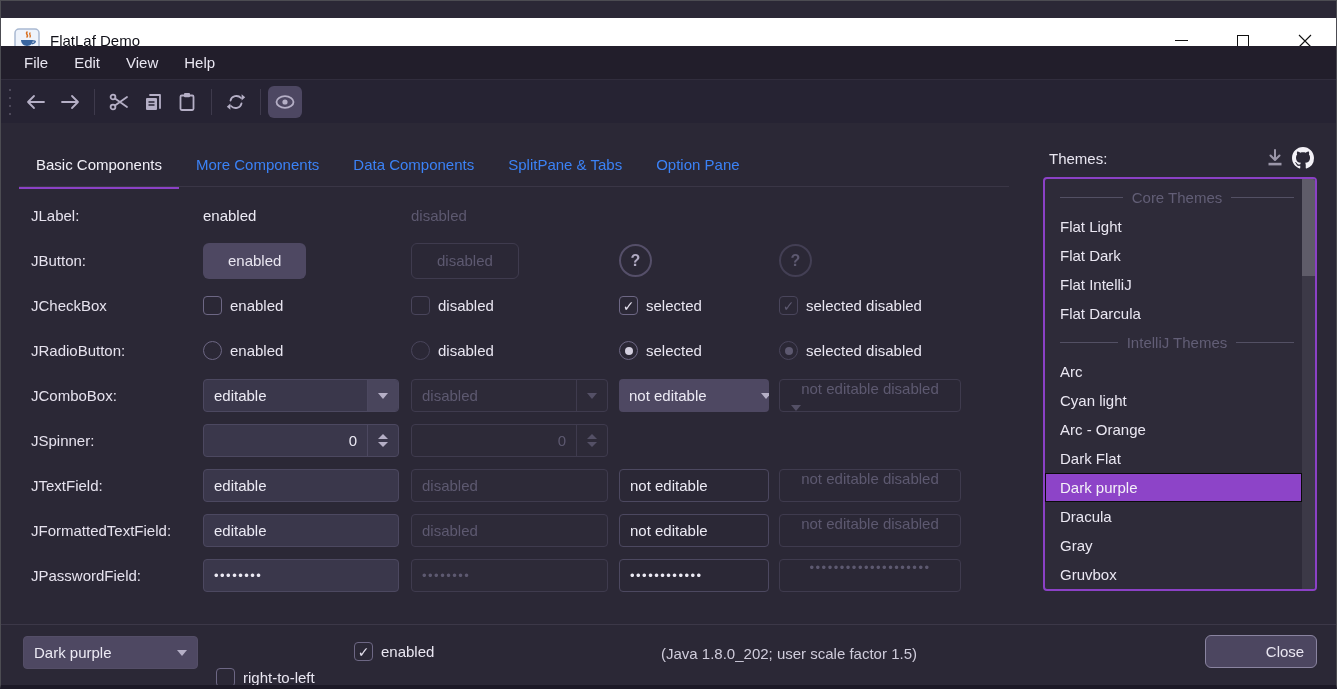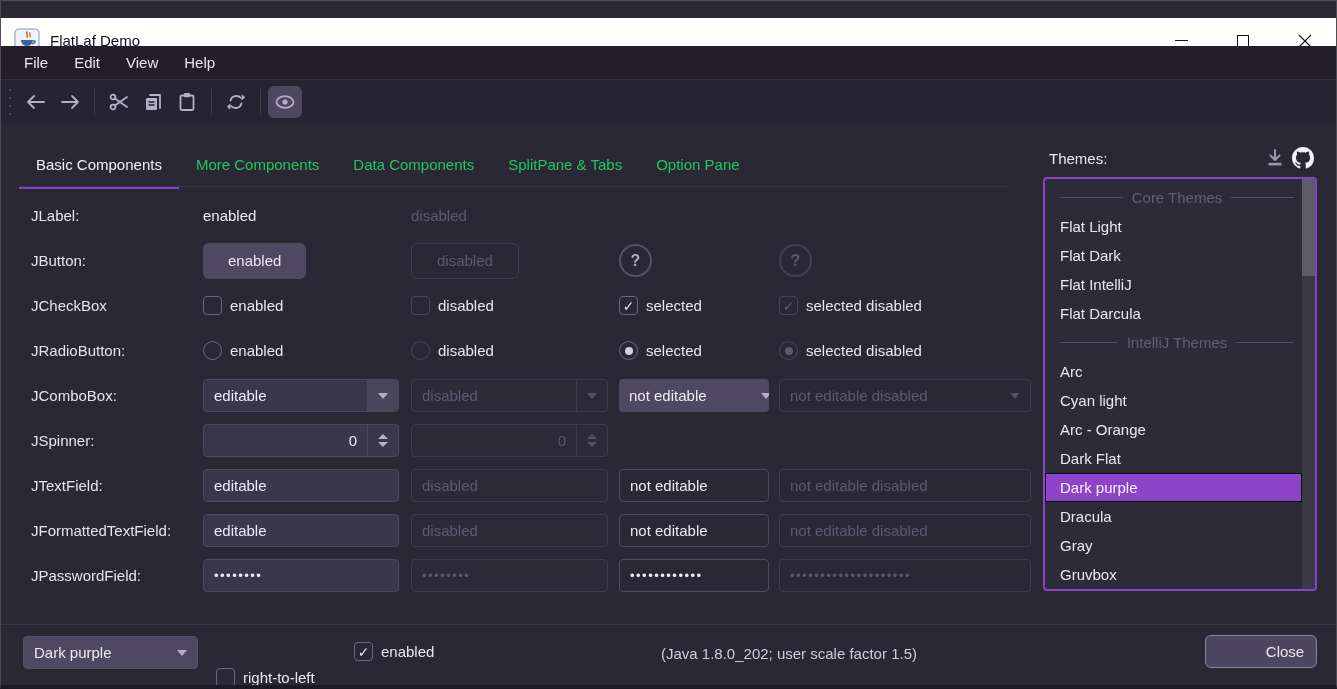--- a/index.html
+++ b/index.html
@@ -38,32 +38,32 @@
   .tool-sep{ width:1px; height:26px; background:#3e3a4c; margin:0 7px; }
   .ic{ stroke:#b5afc6; fill:none; stroke-width:1.8; stroke-linecap:round; stroke-linejoin:round; }
   .ic-fill{ fill:#b5afc6; stroke:none; }
 
   
   .main{ position:absolute; left:0; top:122px; right:0; bottom:61px; background:#2b2836; }
 
   
   .tabs{ position:absolute; left:18px; top:18px; width:990px; height:46px; display:flex; }
   .tabs-underline-row{ position:absolute; left:18px; top:63px; width:990px; height:1px; background:#3a3646; }
-  .tab{ padding:0 17px; display:flex; align-items:center; font-size:15px; color:#22c55e; position:relative; }
+  .tab{ padding:0 17px; display:flex; align-items:center; font-size:15px; color:#3b82f6; position:relative; }
   .tab.active{ color:#f1eff7; }
   .tab.active::after{ content:""; position:absolute; left:0; right:0; bottom:-2px; height:3px; background:#8b41c6; }
 
   
   .grid{ position:absolute; left:30px; top:70px; display:grid;
     grid-template-columns:172px 208px 208px 160px 224px; grid-auto-rows:45px; align-items:center; }
   .g-label{ font-size:15px; color:#e6e2ee; }
   .txt-en{ font-size:15px; color:#eceaf4; }
   .txt-dis{ font-size:15px; color:#5d5970; }
 
-  .w1{ width:196px; } .w2{ width:197px; } .w3{ width:150px;gap:44px; } .w4{ width:252px; }
+  .w1{ width:196px; } .w2{ width:197px; } .w3{ width:150px;gap:44px; } .w4{ width:182px;flex-direction:column; }
 
   .btn{ height:36px; padding:0 25px; border-radius:6px; border:none; background:#4e4862;
     color:#e9e6f1; font-size:15px; font-family:inherit; }
   .btn.disabled{ background:transparent; border:1px solid #3f3b4e; color:#5d5970; }
 
   .help-btn{ width:33px; height:33px; border-radius:50%; background:transparent;
     border:2px solid #554f69; color:#b0aac2; font-size:16px; font-weight:bold;
     display:flex; align-items:center; justify-content:center; font-family:inherit; }
   .help-btn.disabled{ border-color:#433f54; color:#5d5970; }
 

